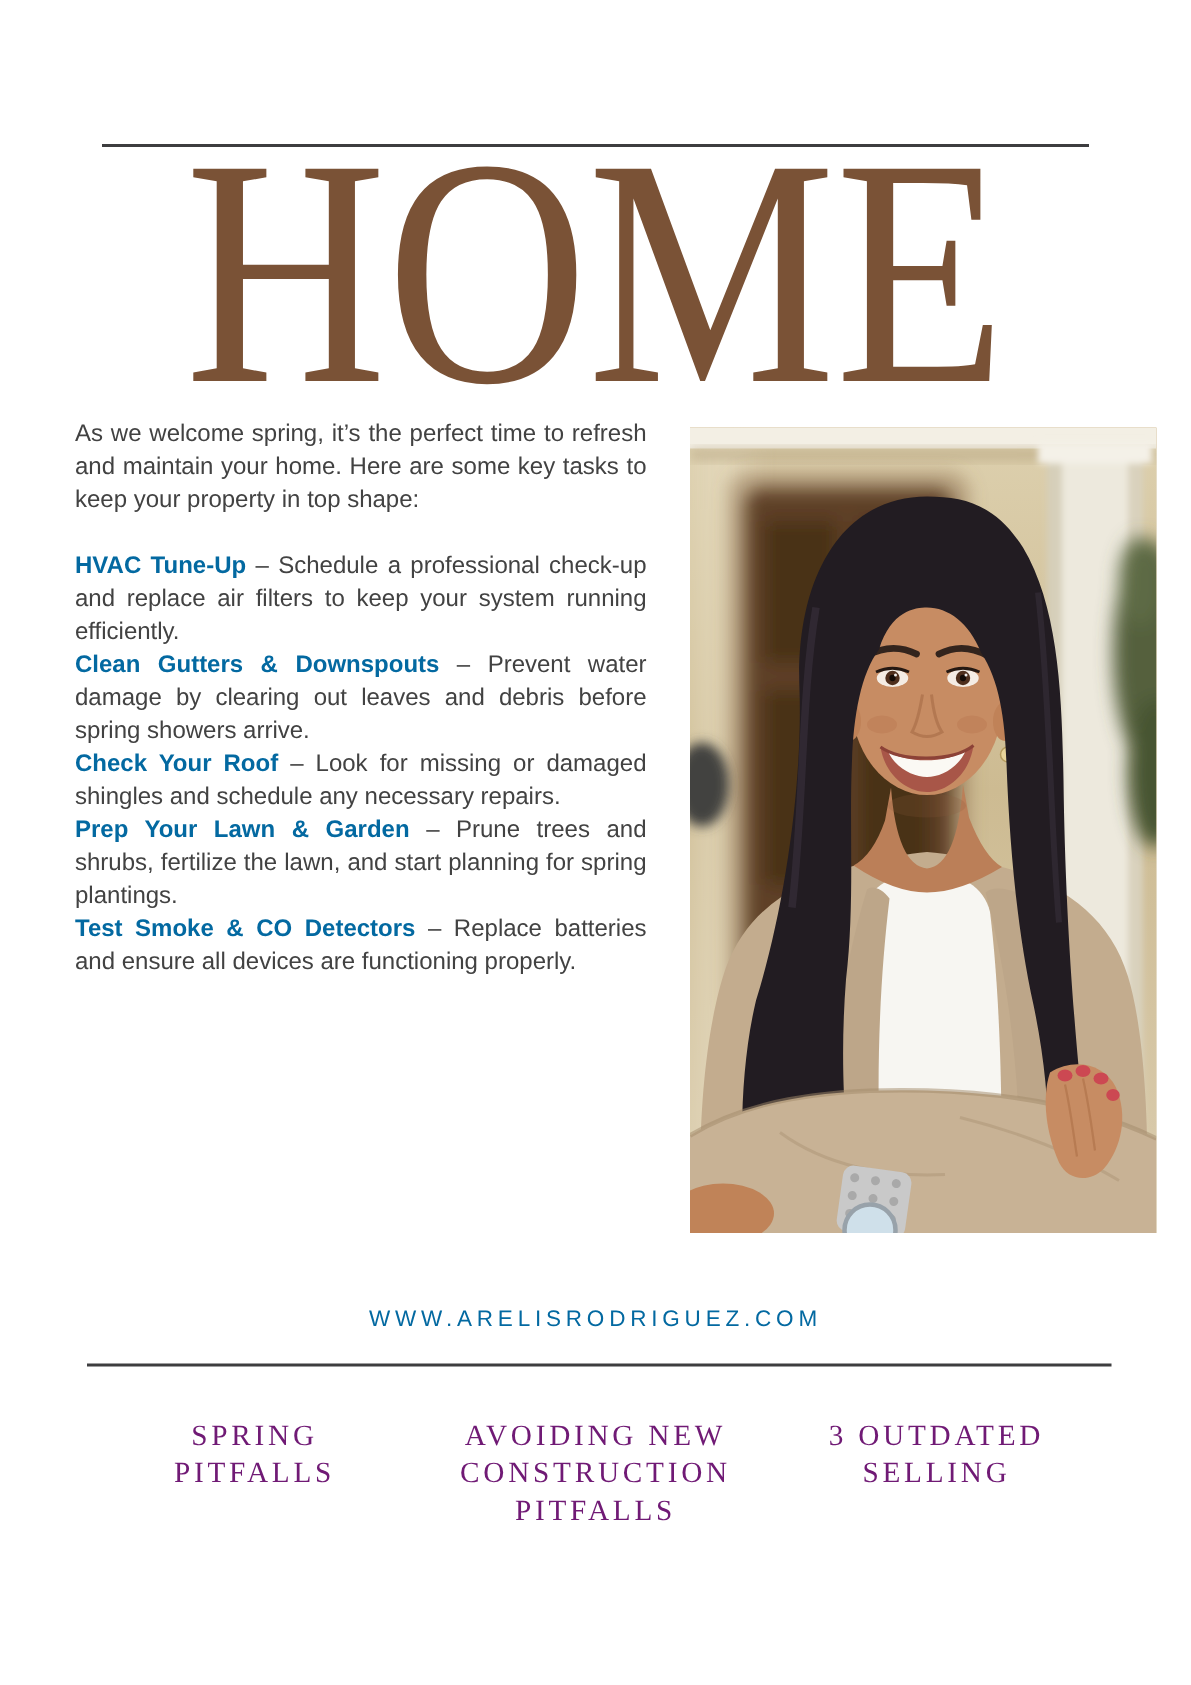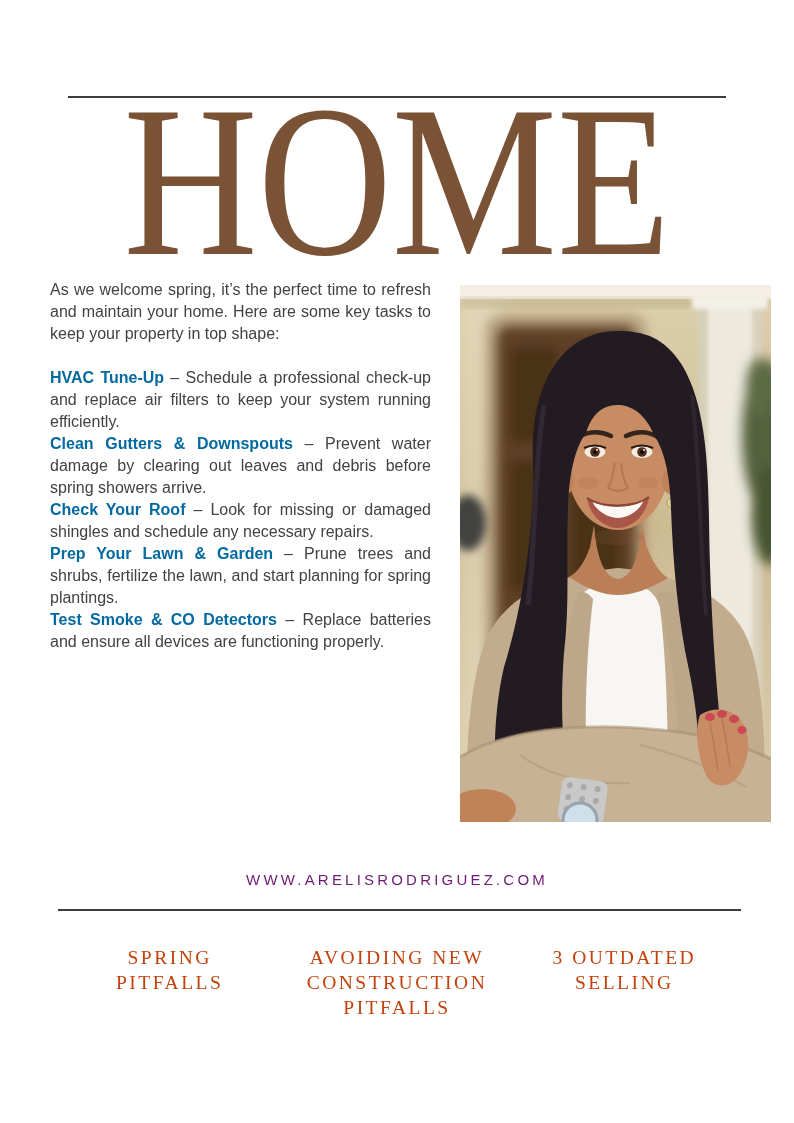--- a/index.html
+++ b/index.html
@@ -33,31 +33,31 @@
   .body-col strong{font-weight:bold;color:#0369a1;}
   .photo{
     position:absolute;left:460px;top:285px;width:311px;height:537px;
     overflow:hidden;background:#cfbd96;
   }
   .photo svg{display:block;width:100%;height:100%;}
   .website{
     position:absolute;left:0;right:0;top:871px;
     text-align:center;
     font-size:15px;line-height:1.15;letter-spacing:3.2px;
-    color:#701a75;cursor:pointer;
+    color:#0369a1;cursor:pointer;
   }
   .footer{
     position:absolute;left:56px;right:56px;top:945px;
     display:flex;
   }
   .topic{
     flex:1;text-align:center;
     font-family:"Liberation Serif", serif;
     font-size:19.5px;line-height:25px;letter-spacing:2.5px;
-    color:#c2410c;
+    color:#701a75;
   }
 </style>
 </head>
 <body>
 
 <div class="page">
 
   <div class="rule rule-top"></div>
 
   <div class="masthead" style="color: rgb(122, 82, 54);">

